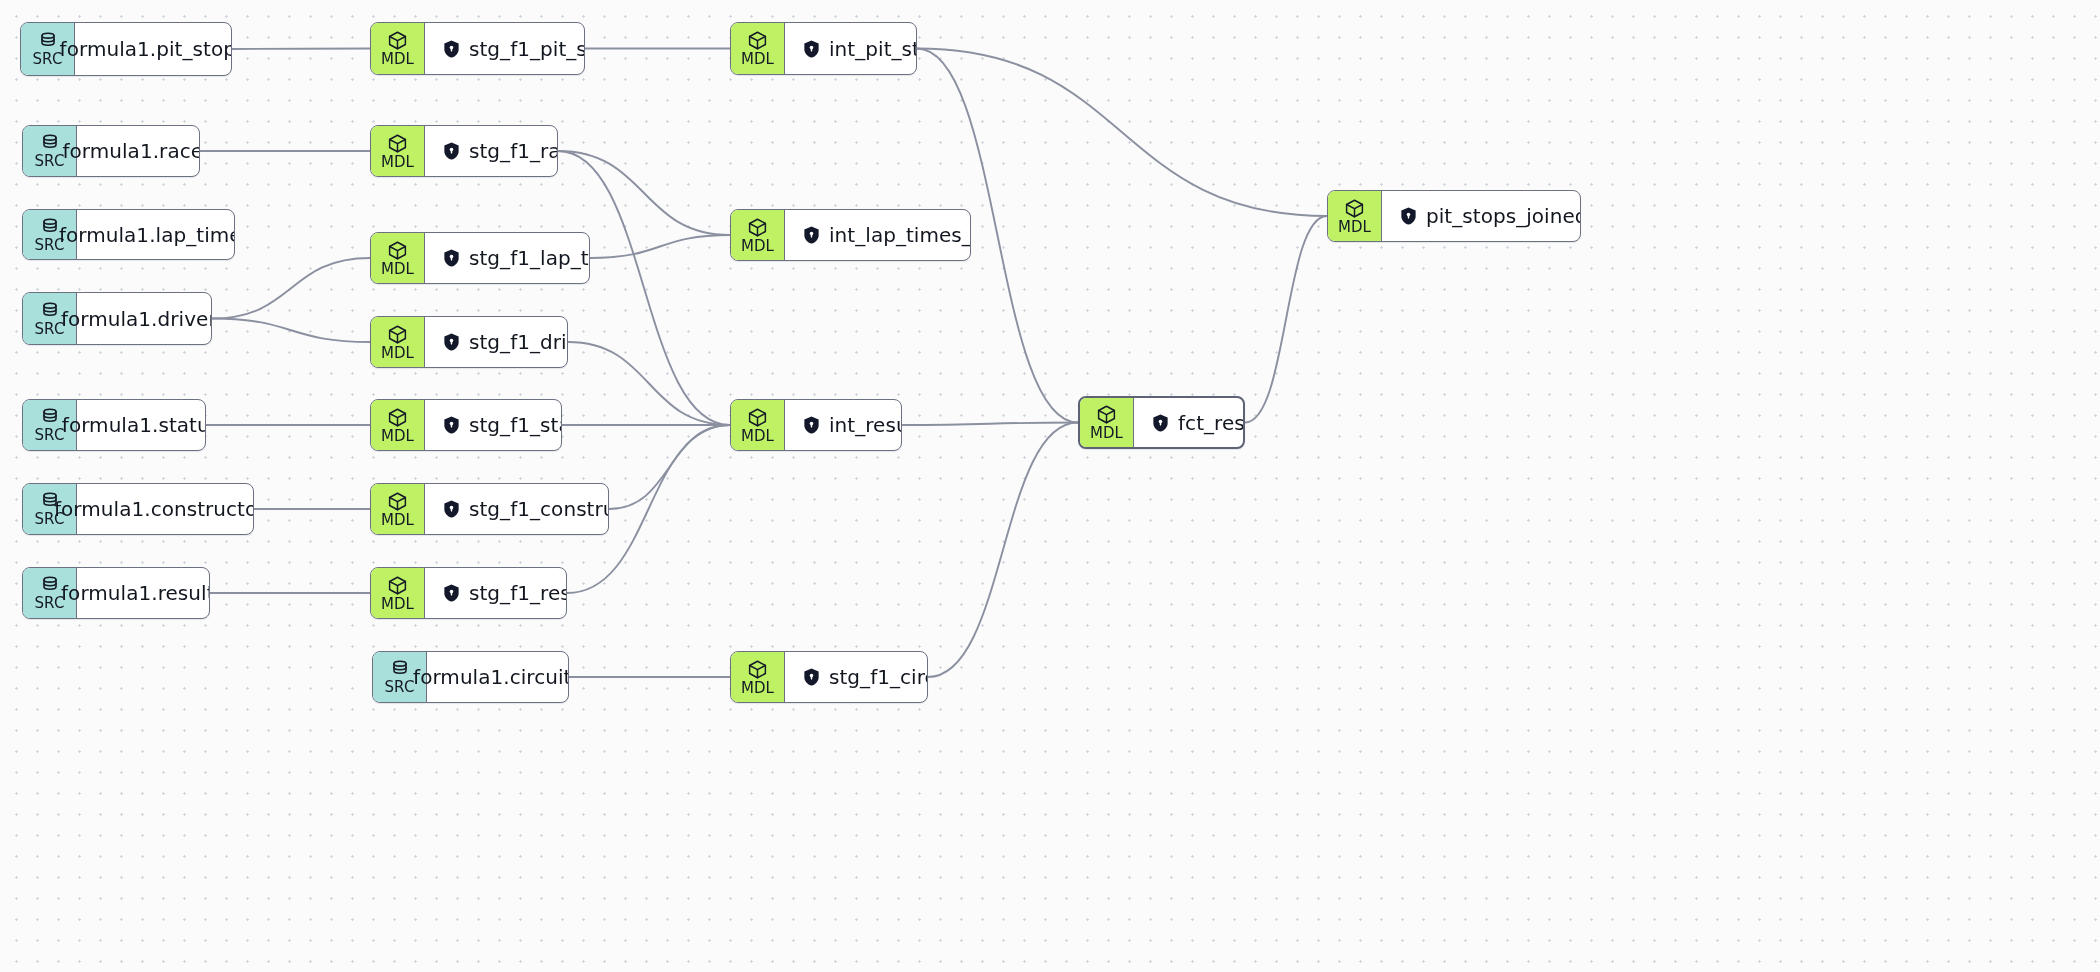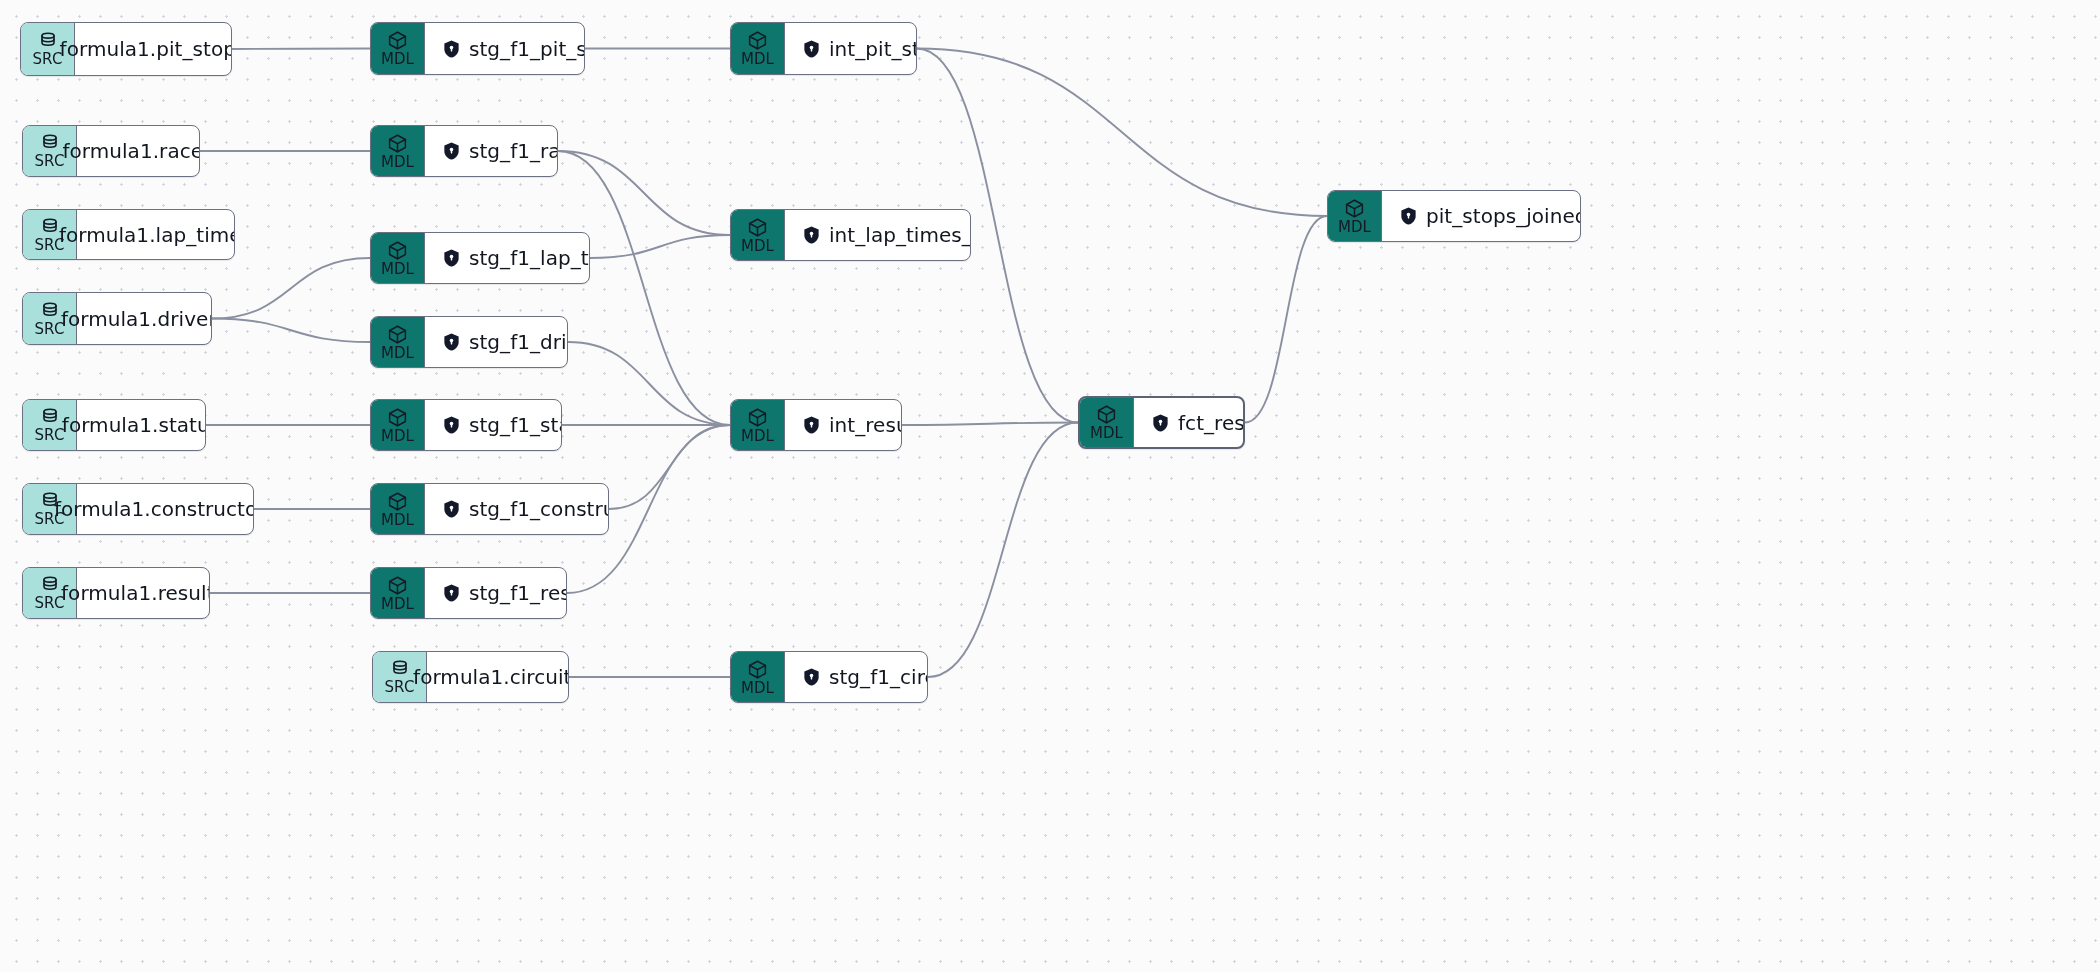--- a/index.html
+++ b/index.html
@@ -47,21 +47,21 @@
     width: 54px;
     display: flex;
     flex-direction: column;
     align-items: center;
     justify-content: center;
     gap: 1px;
     border-right: 1.4px solid #6b7182;
     box-sizing: border-box;
   }
   .node.src .badge { background: #a9e0dc; }
-  .node.mdl .badge { background: #0f766e; }
+  .node.mdl .badge { background: #bef264; }
   .badge-icon { display: block; line-height: 0; }
   .badge-text {
     font-size: 15px;
     line-height: 15px;
     color: #151a26;
     letter-spacing: .1px;
     font-family: "DejaVu Sans", "Liberation Sans", sans-serif;
   }
   .node .body {
     flex: 1 1 auto;

